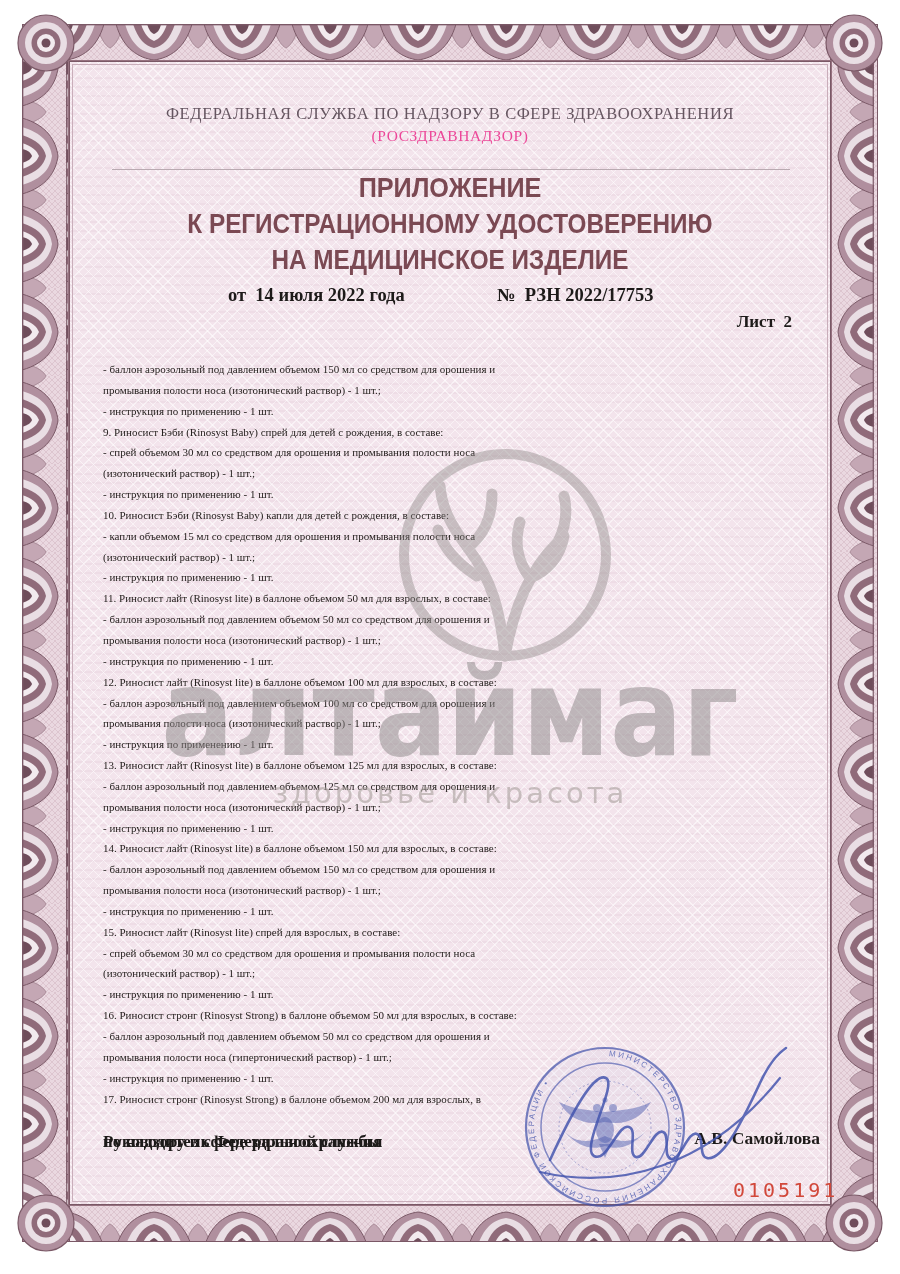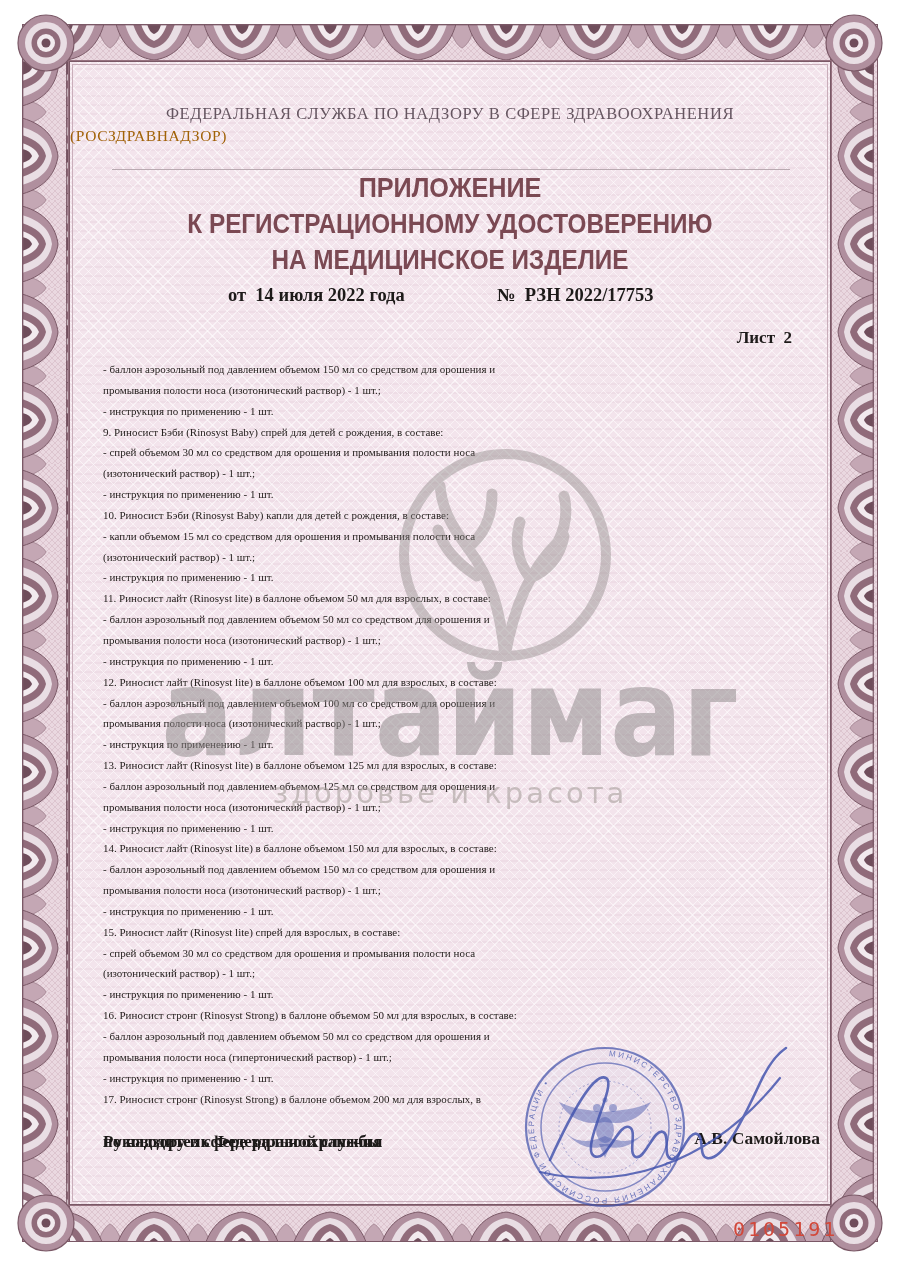--- a/index.html
+++ b/index.html
@@ -19,37 +19,37 @@
   }
   .frame-a{top:60px;left:68px;right:68px;bottom:68px;border:1px solid #96717f;z-index:2;}
   .frame-b{top:64px;left:72px;right:72px;bottom:72px;border:1px solid #c9aeba;z-index:2;}
 
   .band{z-index:2;}
   .corner{z-index:3;}
 
   
   .txt{z-index:4;white-space:pre;}
   .authority-1{top:104px;left:70px;right:70px;text-align:center;font-size:16.5px;letter-spacing:.6px;color:#655560;}
-  .authority-2{top:127px;left:70px;right:70px;text-align:left;font-size:15.5px;letter-spacing:.6px;color:#a16207;}
+  .authority-2{top:127px;left:70px;right:70px;text-align:center;font-size:15.5px;letter-spacing:.6px;color:#ec4899;}
   .sep-line{top:169px;left:112px;width:678px;height:1px;background:#b9aab1;z-index:4;}
   .title-line{left:70px;right:70px;text-align:center;font-family:"Liberation Sans",sans-serif;font-weight:700;color:#7b4953;transform:scaleX(.9);}
   .title-1{top:172px;font-size:28px;}
   .title-2{top:209px;font-size:27px;}
   .title-3{top:245px;font-size:27px;}
   .date-label{top:285px;left:228px;font-size:18.5px;font-weight:700;color:#1d1a19;}
   .number-label{top:285px;left:497px;font-size:18.5px;font-weight:700;color:#1d1a19;}
-  .sheet-label{top:312px;left:600px;width:192px;text-align:right;font-size:17px;font-weight:700;color:#1d1a19;margin-top:16px;}
+  .sheet-label{top:312px;left:600px;width:192px;text-align:right;font-size:17px;font-weight:700;color:#1d1a19;}
 
   .body-text{top:359px;left:103px;width:730px;z-index:4;}
   .body-line{font-size:11px;line-height:20.85px;color:#272220;white-space:pre;}
 
   .footer-title-1{top:1106px;left:103px;font-size:17px;font-weight:700;color:#1d1a19;margin-top:26px;}
   .footer-title-2{top:1132px;left:103px;font-size:17px;font-weight:700;color:#1d1a19;}
   .signer-name{top:1128px;left:640px;width:180px;text-align:right;font-size:17.5px;font-weight:700;color:#1d1a19;z-index:6;}
-  .serial{top:1178px;left:733px;font-family:"DejaVu Sans Mono",monospace;font-size:20px;letter-spacing:3px;color:#d2483a;z-index:6;margin-top:39px;}
+  .serial{top:1178px;left:733px;font-family:"DejaVu Sans Mono",monospace;font-size:20px;letter-spacing:3px;color:#d2483a;z-index:6;}
 
   
   .wm{z-index:5;pointer-events:none;}
   .wm-logo{top:430px;left:380px;}
   .wm-brand{top:652px;left:100px;right:100px;text-align:center;font-family:"DejaVu Sans",sans-serif;font-weight:700;font-size:122px;line-height:122px;color:rgba(138,134,134,.5);transform:scaleX(.88);}
   .wm-tagline{top:776px;left:100px;right:100px;text-align:center;font-family:"DejaVu Sans",sans-serif;font-size:29px;letter-spacing:3px;color:rgba(168,160,156,.6);}
 
   .stamp{top:1042px;left:520px;z-index:6;}
   .signature{top:1028px;left:528px;z-index:7;}
 </style>

